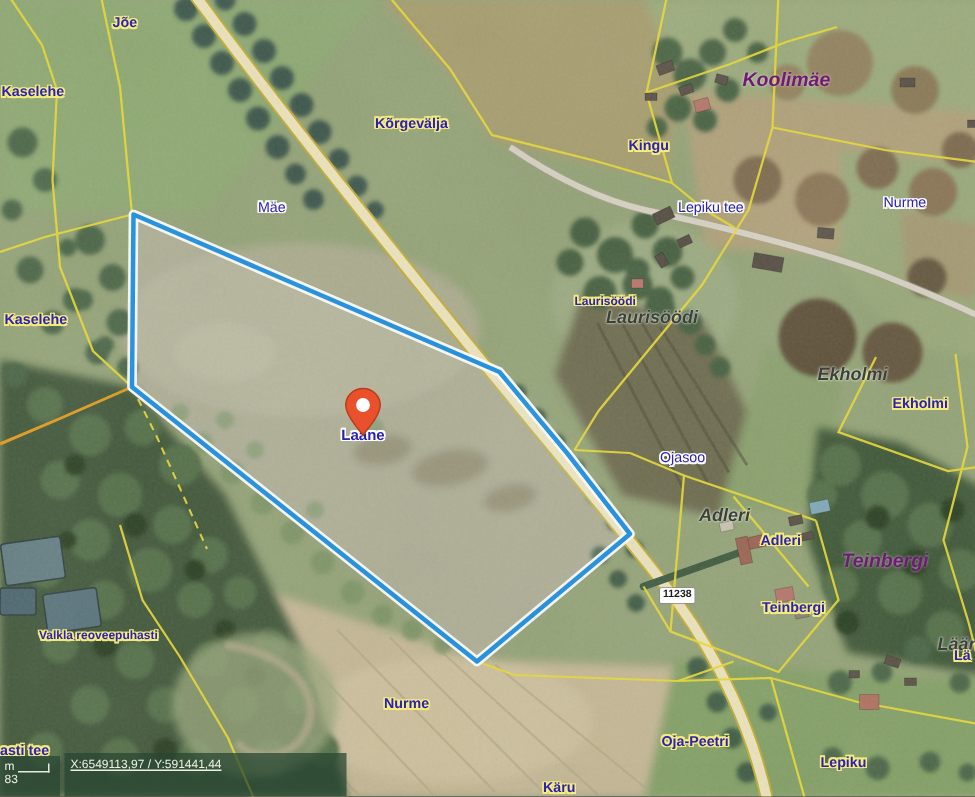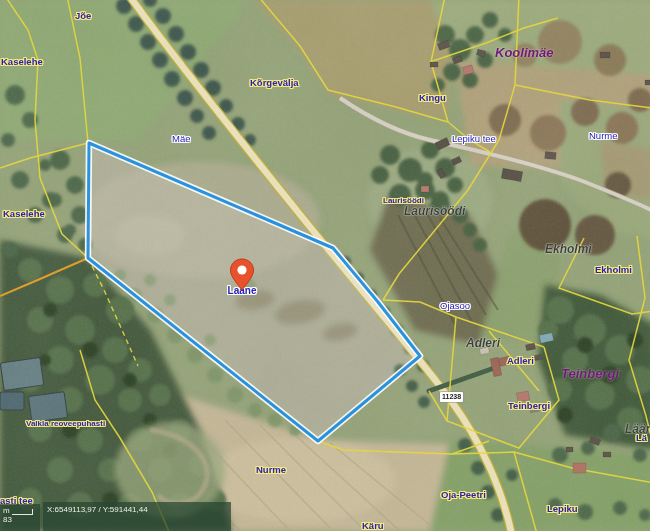--- a/index.html
+++ b/index.html
@@ -20,21 +20,21 @@
       text-shadow:0 0 2px rgba(255,255,255,.6);}
   .marker-label{font-weight:bold;font-size:10px;color:#2a21b5;text-align:center;width:48px;
       text-shadow:-1px 0 #fff,1px 0 #fff,0 -1px #fff,0 1px #fff,
                   -1px -1px #fff,1px 1px #fff,-1px 1px #fff,1px -1px #fff;}
   .pin{position:absolute;left:228px;top:258px;z-index:30;}
   .badge{position:absolute;left:440px;top:392px;z-index:15;background:#fff;color:#1a1a1a;
       font-weight:bold;font-size:7px;line-height:8px;padding:1px 2px;border-radius:1px;
       box-shadow:0 0 0 0.5px #888;}
   .coordbox{position:absolute;left:43px;top:502px;width:188px;height:29px;z-index:40;
       background:rgba(40,70,50,.74);color:#eef0e6;font-size:8px;line-height:9.5px;
-      padding:3px 4px;box-sizing:border-box;overflow:hidden;}
+      padding:3px 4px;box-sizing:border-box;overflow:hidden;text-decoration:underline;}
   .scalebox{position:absolute;left:0;top:504px;width:40px;height:27px;z-index:40;
       background:rgba(40,70,50,.74);color:#eef0e6;font-size:8px;line-height:9px;
       padding:2px 3px;box-sizing:border-box;}
   .scale-top{display:flex;align-items:flex-end;gap:2px;}
   .scale-line{display:inline-block;width:20px;height:5px;
       border-bottom:1px solid #e8e8e0;border-right:1px solid #e8e8e0;}
 </style>
 </head>
 <body>
 

